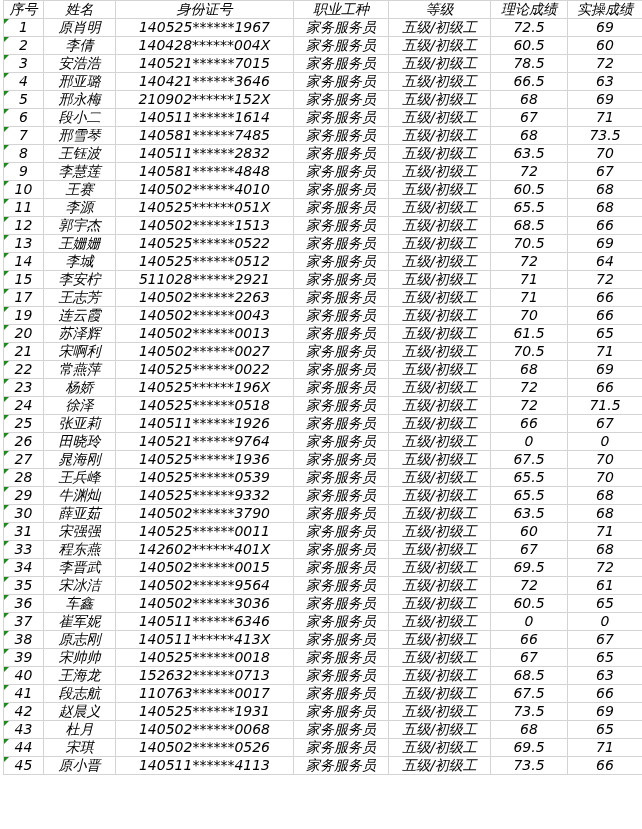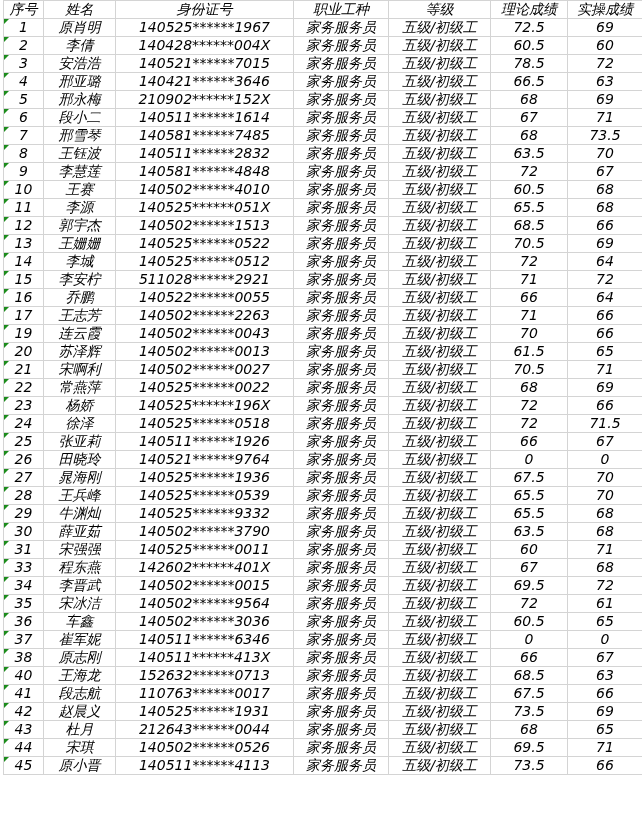--- a/index.html
+++ b/index.html
@@ -211,29 +211,20 @@
         <tr>
           <td class="seq-cell"><span class="flag"></span><span>15</span></td>
           <td>李安柠</td>
           <td>511028******2921</td>
           <td>家务服务员</td>
           <td>五级/初级工</td>
           <td>71</td>
           <td>72</td>
         </tr>
         <tr>
-          <td class="seq-cell"><span class="flag"></span><span>16</span></td>
-          <td>乔鹏</td>
-          <td>140522******0055</td>
-          <td>家务服务员</td>
-          <td>五级/初级工</td>
-          <td>66</td>
-          <td>64</td>
-        </tr>
-        <tr>
           <td class="seq-cell"><span class="flag"></span><span>17</span></td>
           <td>王志芳</td>
           <td>140502******2263</td>
           <td>家务服务员</td>
           <td>五级/初级工</td>
           <td>71</td>
           <td>66</td>
         </tr>
         <tr>
           <td class="seq-cell"><span class="flag"></span><span>19</span></td>
@@ -400,20 +391,29 @@
         <tr>
           <td class="seq-cell"><span class="flag"></span><span>38</span></td>
           <td>原志刚</td>
           <td>140511******413X</td>
           <td>家务服务员</td>
           <td>五级/初级工</td>
           <td>66</td>
           <td>67</td>
         </tr>
         <tr>
+          <td class="seq-cell"><span class="flag"></span><span>39</span></td>
+          <td>宋帅帅</td>
+          <td>140525******0018</td>
+          <td>家务服务员</td>
+          <td>五级/初级工</td>
+          <td>67</td>
+          <td>65</td>
+        </tr>
+        <tr>
           <td class="seq-cell"><span class="flag"></span><span>40</span></td>
           <td>王海龙</td>
           <td>152632******0713</td>
           <td>家务服务员</td>
           <td>五级/初级工</td>
           <td>68.5</td>
           <td>63</td>
         </tr>
         <tr>
           <td class="seq-cell"><span class="flag"></span><span>41</span></td>
@@ -429,21 +429,21 @@
           <td>赵晨义</td>
           <td>140525******1931</td>
           <td>家务服务员</td>
           <td>五级/初级工</td>
           <td>73.5</td>
           <td>69</td>
         </tr>
         <tr>
           <td class="seq-cell"><span class="flag"></span><span>43</span></td>
           <td>杜月</td>
-          <td>212643******0044</td>
+          <td>140502******0068</td>
           <td>家务服务员</td>
           <td>五级/初级工</td>
           <td>68</td>
           <td>65</td>
         </tr>
         <tr>
           <td class="seq-cell"><span class="flag"></span><span>44</span></td>
           <td>宋琪</td>
           <td>140502******0526</td>
           <td>家务服务员</td>

